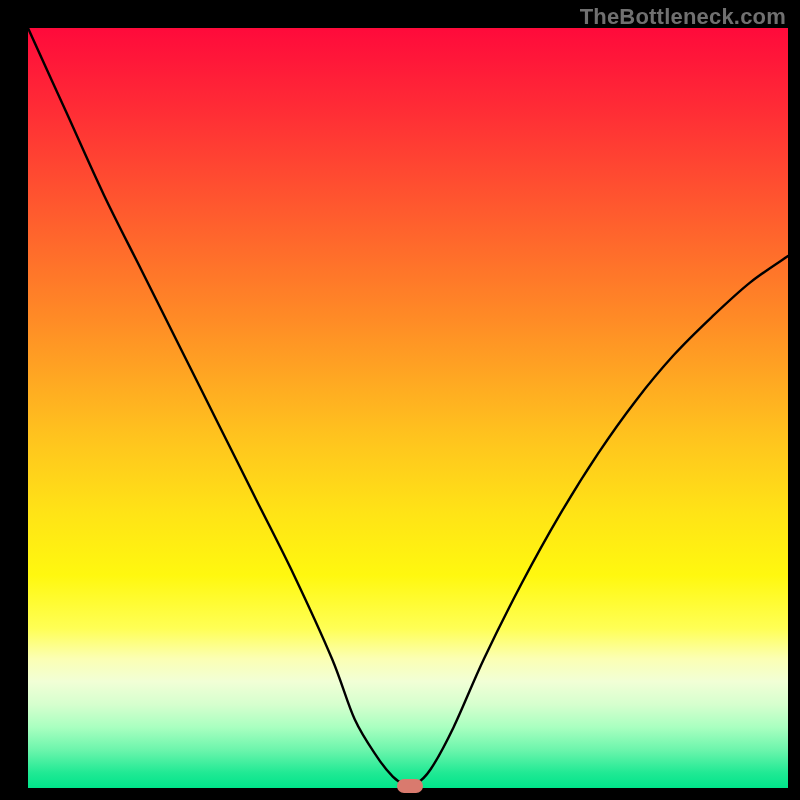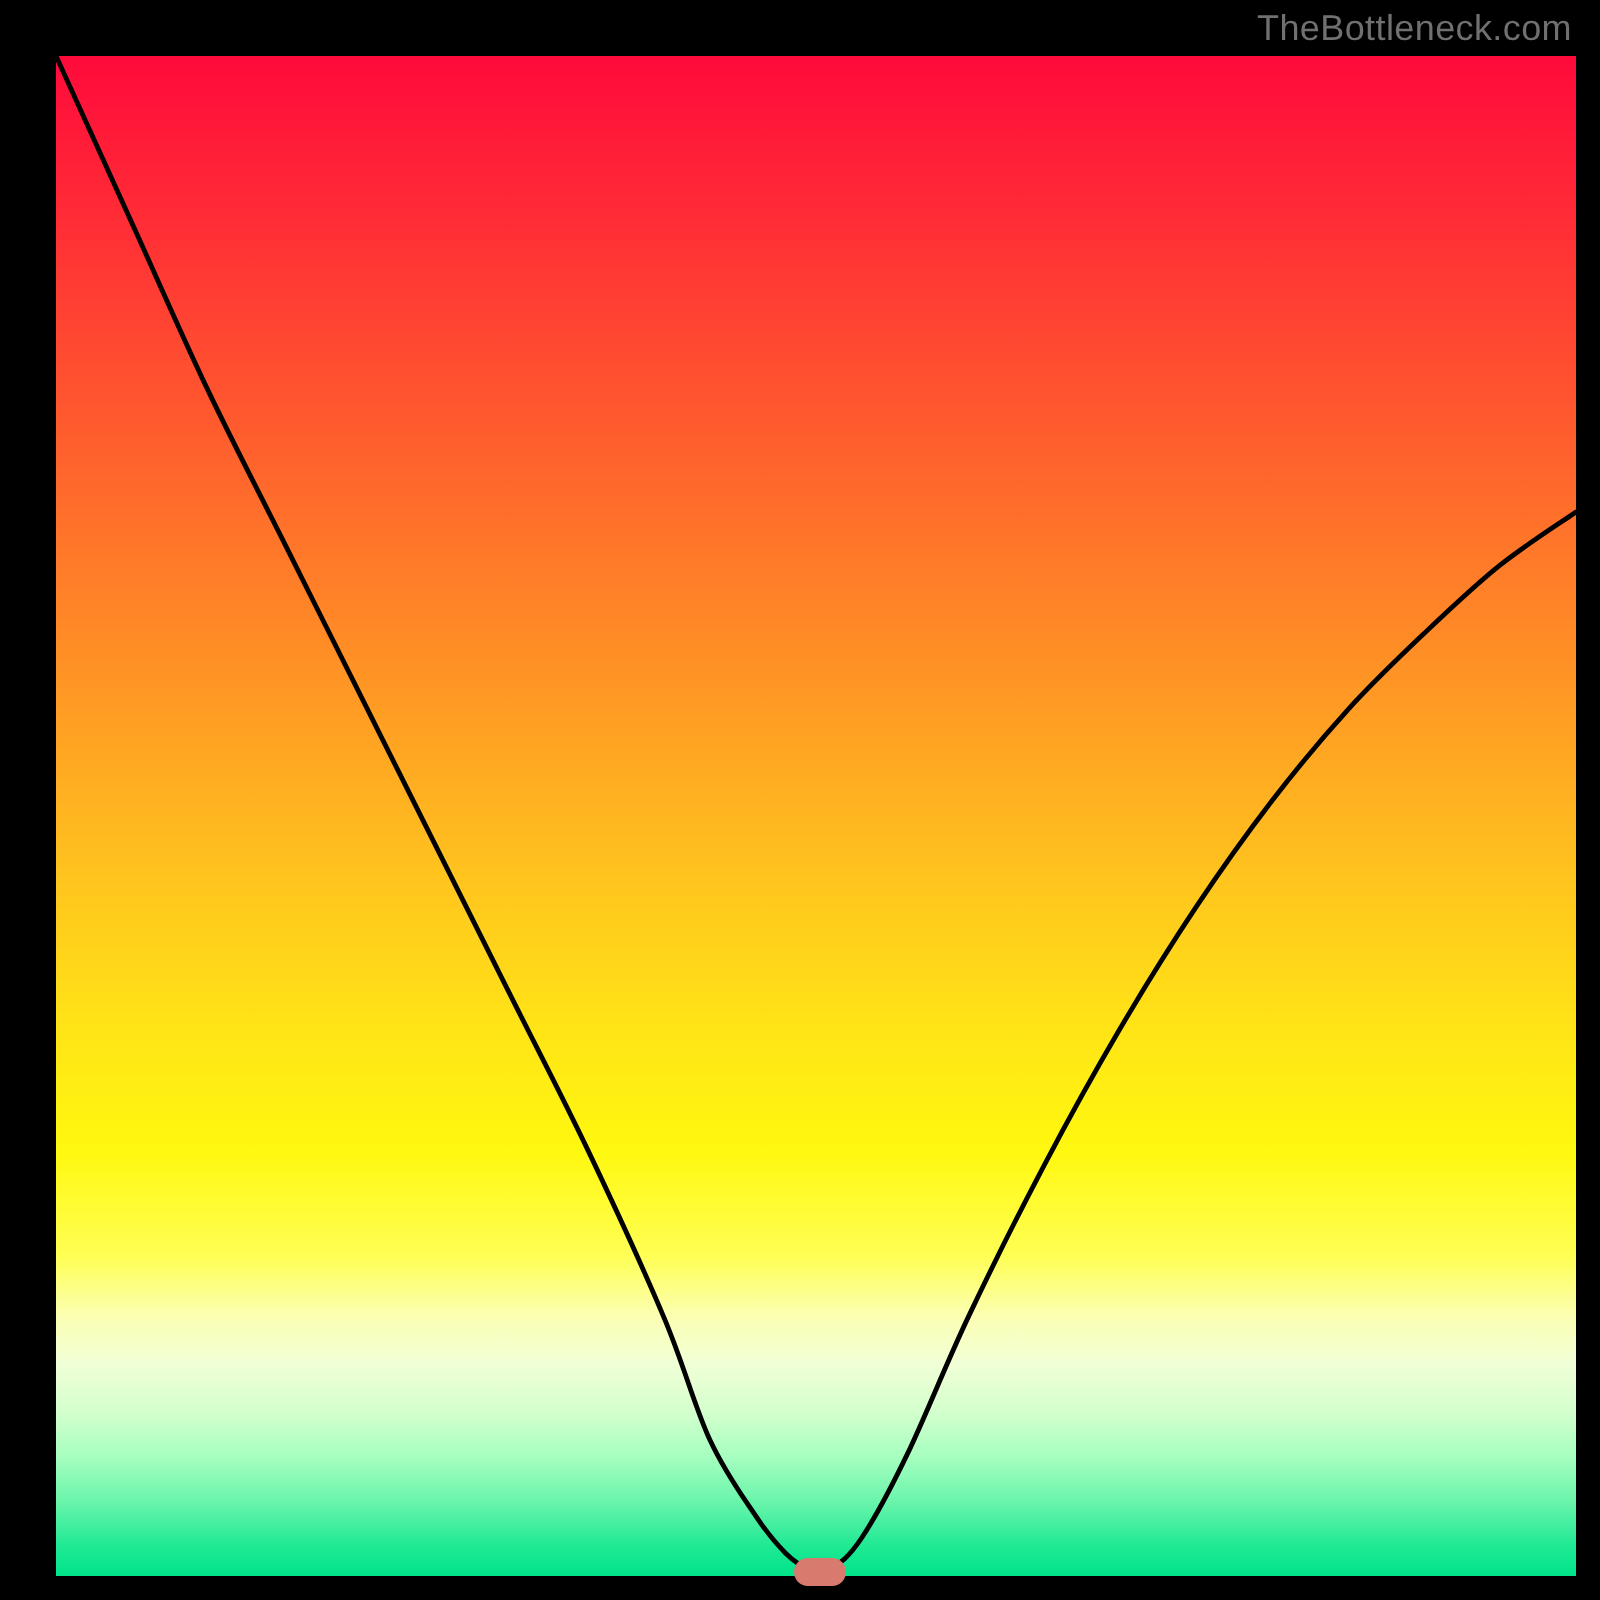--- a/index.html
+++ b/index.html
@@ -15,22 +15,22 @@
     position: relative;
     width: 800px;
     height: 800px;
     background: #000;
   }
   .watermark {
     position: absolute;
     top: 4px;
     right: 14px;
     color: #707070;
-    font-size: 18px;
-    font-weight: 400;
+    font-size: 22px;
+    font-weight: 700;
     letter-spacing: 0.2px;
     z-index: 5;
   }
   .plot {
     position: absolute;
     left: 28px;
     top: 28px;
     width: 760px;
     height: 760px;
     background: linear-gradient(to bottom,

